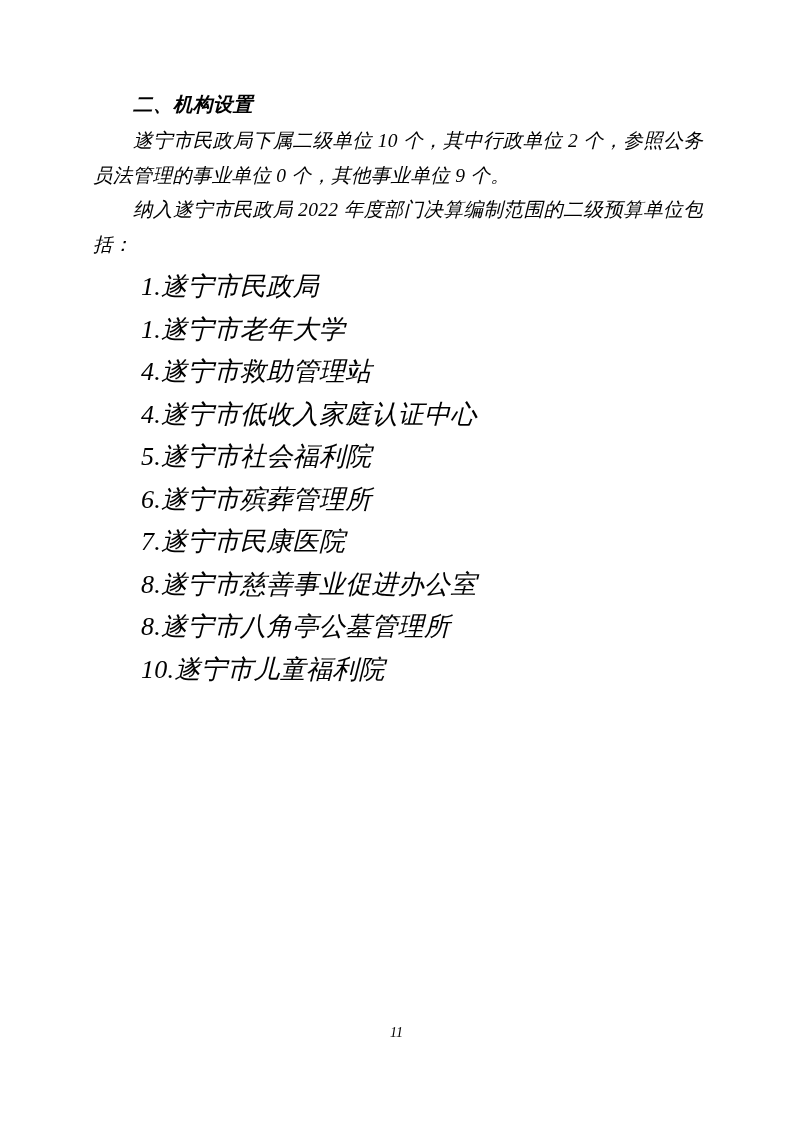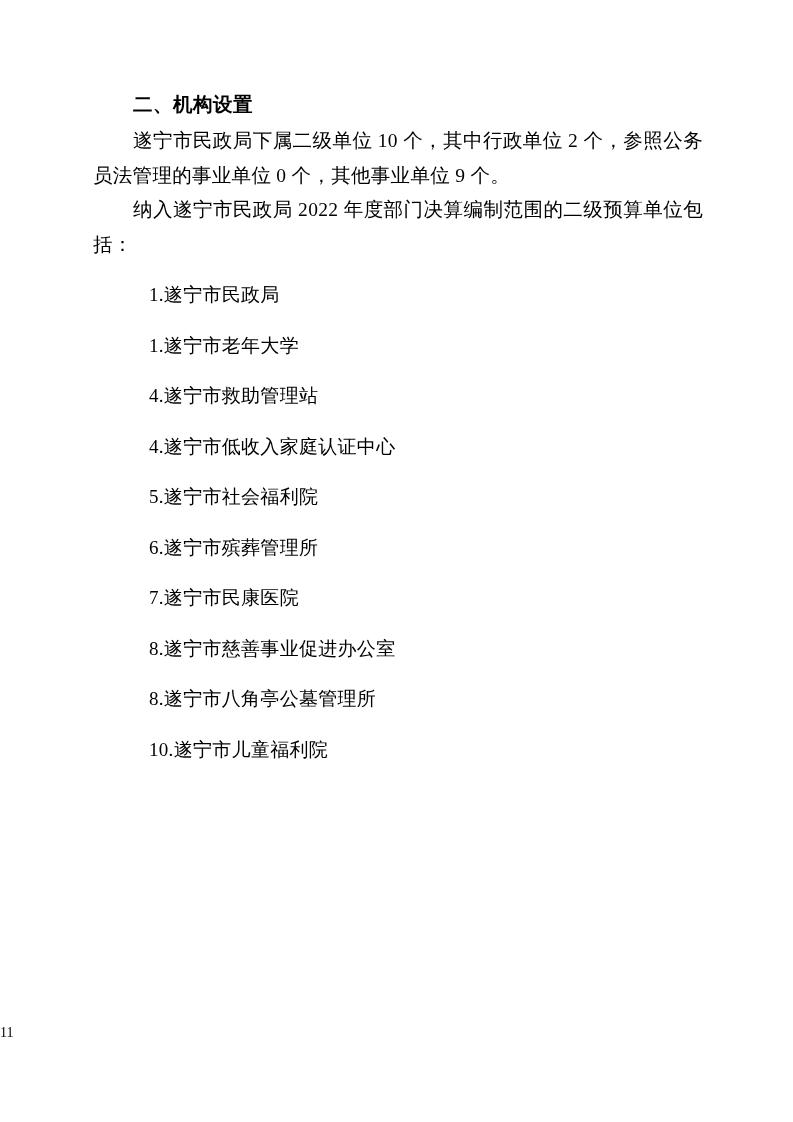--- a/index.html
+++ b/index.html
@@ -12,20 +12,21 @@
     color: #000000;
   }
   .page {
     position: relative;
     width: 793px;
     height: 1122px;
     background: #ffffff;
     margin: 0 auto;
     overflow: hidden;
     box-sizing: border-box;
+    font-style: italic;
   }
   .content {
     position: absolute;
     left: 93px;
     top: 88px;
     width: 610px;
   }
   .heading {
     font-family: "DejaVu Sans", "Liberation Sans", sans-serif;
     font-weight: bold;
@@ -44,31 +45,32 @@
     text-indent: 40px;
     margin: 0;
     letter-spacing: 0.3px;
   }
   .list {
     margin: 0;
     padding: 0;
     list-style: none;
   }
   .list li {
-    font-size: 19px;
+    font-size: 26px;
     line-height: 34.5px;
     text-indent: 40px;
     letter-spacing: 0.3px;
-    margin: 16px;
+    margin: 8px;
   }
   .page-number {
     position: absolute;
     left: 0;
     right: 0;
     top: 1025px;
+    text-align: center;
     font-family: "Liberation Serif", "DejaVu Serif", serif;
     font-size: 14px;
     color: #000000;
   }
 </style>
 </head>
 <body>
 
 <div class="page">
   <div class="content">

